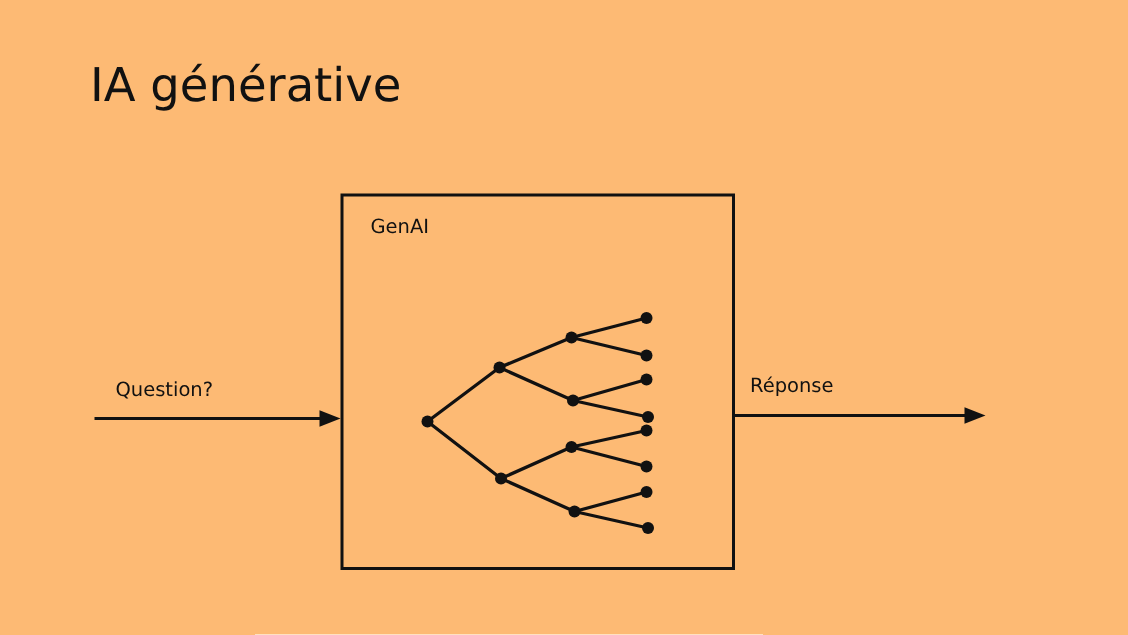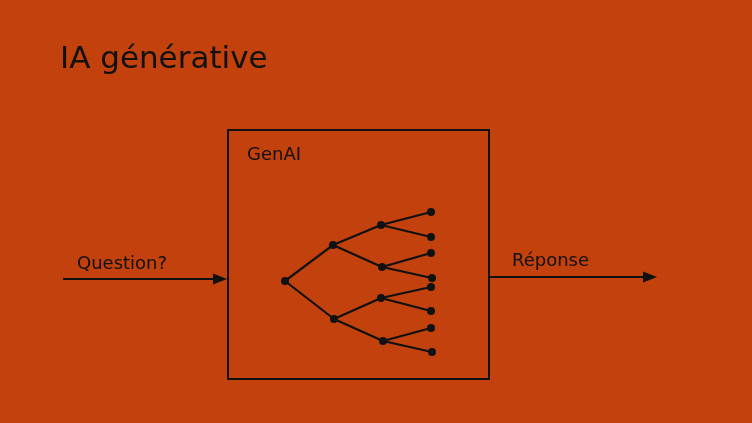--- a/index.html
+++ b/index.html
@@ -5,21 +5,21 @@
   html, body {
     margin: 0;
     padding: 0;
     background: #ffffff;
     font-family: "DejaVu Sans", "Liberation Sans", sans-serif;
   }
   .slide {
     position: relative;
     width: 752px;
     height: 423px;
-    background: #c2410c;
+    background: #fdba74;
     overflow: hidden;
   }
   .slide-title {
     position: absolute;
     left: 60px;
     top: 42px;
     margin: 0;
     font-size: 31px;
     font-weight: 400;
     line-height: 1;
@@ -29,28 +29,28 @@
   }
   .diagram-svg {
     position: absolute;
     left: 0;
     top: 0;
     width: 752px;
     height: 423px;
   }
   .label {
     position: absolute;
-    font-size: 18px;
+    font-size: 13px;
     line-height: 1;
     color: #111111;
     white-space: nowrap;
   }
   .label-genai    { left: 247px; top: 145px; }
   .label-question { left: 77px;  top: 254px; text-align: center; }
-  .label-reponse  { left: 512px; top: 251px; }
+  .label-reponse  { left: 500px; top: 251px; }
 </style>
 </head>
 <body>
 
 <div class="slide">
 
   <h1 class="slide-title">IA générative</h1>
 
   <svg class="diagram-svg" viewBox="0 0 752 423" aria-hidden="true">
       <rect x="228" y="130" width="261" height="249" fill="none" stroke="#111111" stroke-width="2"></rect>

